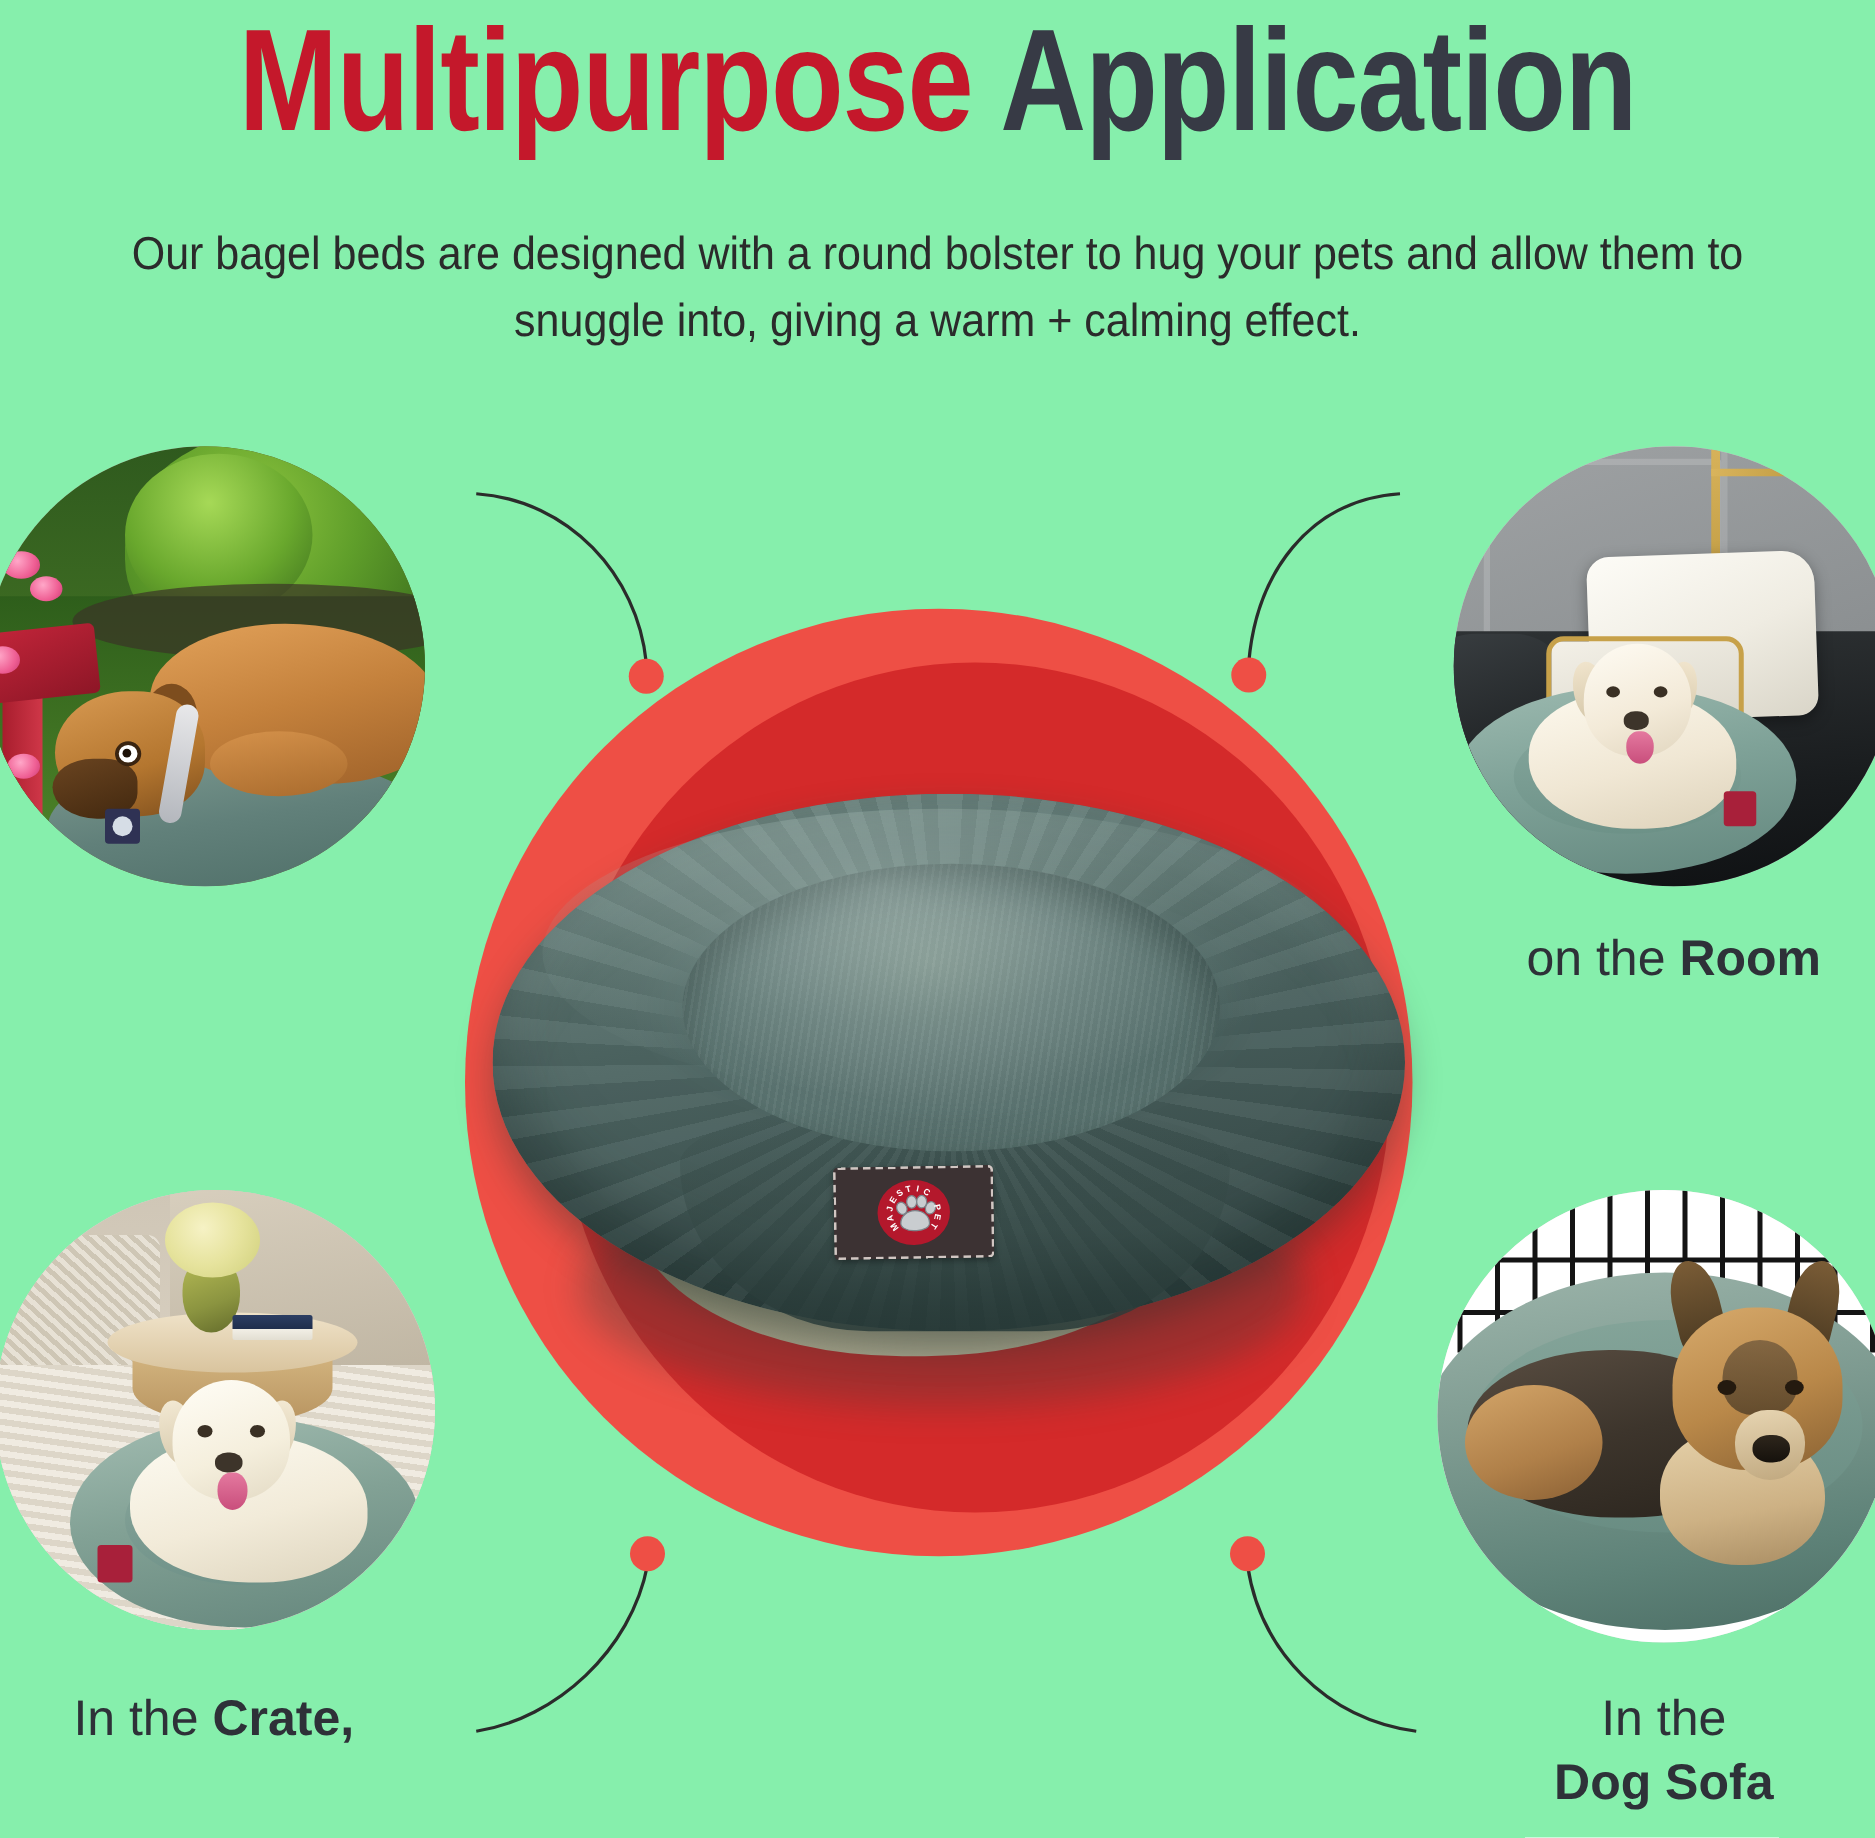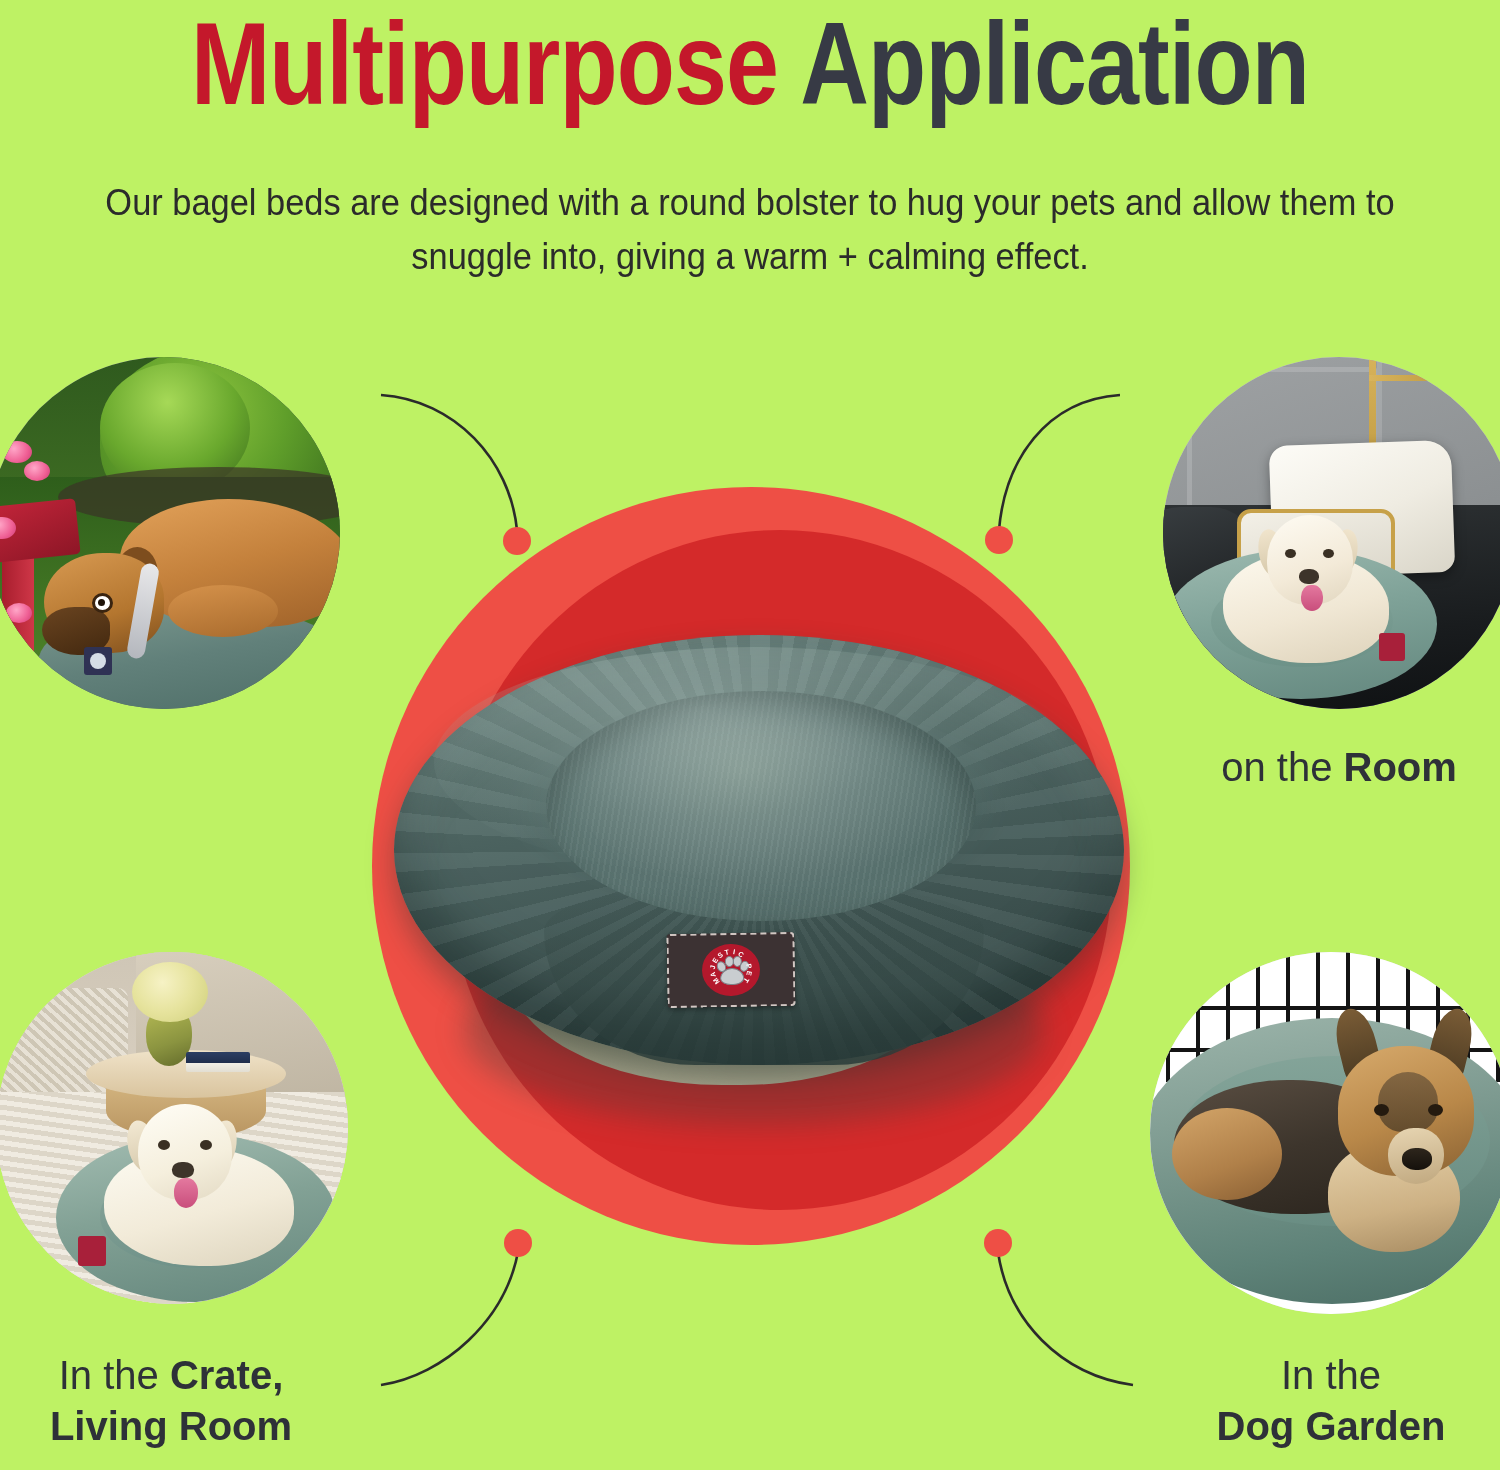--- a/index.html
+++ b/index.html
@@ -12,21 +12,21 @@
     font-family: "Liberation Sans", sans-serif;
     color: #373a45;
     -webkit-font-smoothing: antialiased;
   }
 
   #infographic {
     position: relative;
     width: 1500px;
     height: 1470px;
     overflow: hidden;
-    background: #bef264;
+    background: #86efac;
   }
 
   
   .headline {
     position: absolute;
     left: 0;
     top: 6px;
     width: 1500px;
     text-align: center;
     font-size: 116px;
@@ -606,21 +606,20 @@
     </div>
   </div>
 
 
   <div class="caption" id="caption-sofa">
     <span>on the </span><b>Room</b>
   </div>
 
   <div class="caption" id="caption-living-room">
     <span>In the </span><b>Crate,</b><br>
-    <b>Living Room</b>
   </div>
 
   <div class="caption" id="caption-dog-crate">
     <span>In the</span><br>
-    <b>Dog Garden</b>
+    <b>Dog Sofa</b>
   </div>
 
 </div>
 
 </body></html>

